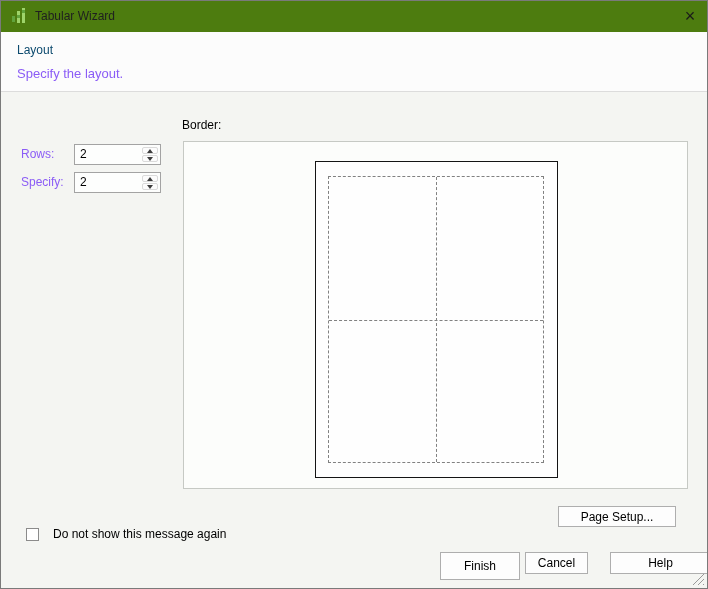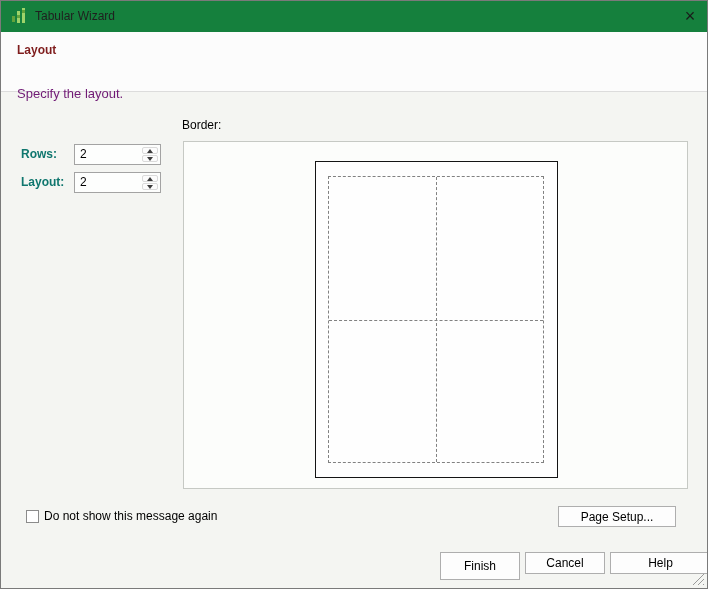--- a/index.html
+++ b/index.html
@@ -4,60 +4,60 @@
 <style>
   html,body{margin:0;padding:0;background:#cfcfcf;}
   *{box-sizing:border-box;}
   .dialog{
     position:relative;width:708px;height:589px;
     background:#f4f5f2;border:1px solid #7a7a7a;
     font-family:"Liberation Sans",sans-serif;font-size:12px;color:#1a1a1a;
     overflow:hidden;
   }
   
-  .titlebar{position:absolute;top:0;left:0;right:0;height:36px;background:#15803d;border-bottom:1px solid #e2e2e2;}
+  .titlebar{position:absolute;top:0;left:0;right:0;height:36px;background:#4d7c0f;border-bottom:1px solid #e2e2e2;}
   .app-icon{position:absolute;left:9px;top:6px;width:18px;height:18px;}
   .title-text{position:absolute;left:34px;top:0;line-height:30px;color:#1f1f1f;}
   .close-btn{position:absolute;right:0;top:0;width:34px;height:30px;border:none;background:transparent;
     font-size:18px;line-height:28px;color:#1a1a1a;cursor:default;font-family:inherit;padding:0;}
   
   .header{position:absolute;top:31px;left:0;right:0;height:60px;background:#fcfcfc;border-bottom:1px solid #dcdcdc;}
-  .header-title{position:absolute;left:16px;top:11px;font-weight:bold;color:#7f1d1d;}
-  .header-subtitle{position:absolute;left:16px;top:34px;font-size:13px;color:#701a75;margin-top:20px;}
+  .header-title{position:absolute;left:16px;top:11px;font-weight:normal;color:#0c4a6e;}
+  .header-subtitle{position:absolute;left:16px;top:34px;font-size:13px;color:#8b5cf6;}
   
   .form-row{position:absolute;left:20px;height:21px;display:flex;align-items:center;}
-  .flabel{display:inline-block;width:53px;line-height:21px;color:#0f766e;font-weight:bold;}
+  .flabel{display:inline-block;width:53px;line-height:21px;color:#8b5cf6;}
   .field{position:relative;width:87px;height:21px;background:#fdfefd;border:1px solid #a3a3a3;}
   .fval{position:absolute;left:5px;top:0;line-height:19px;color:#000;}
   .spin{position:absolute;right:2px;top:2px;width:16px;height:15px;display:flex;flex-direction:column;gap:1px;}
   .spinbtn{flex:1;border:1px solid #dadada;background:#fcfcfc;border-radius:2px;
     display:flex;align-items:center;justify-content:center;padding:0;}
   .tri{display:block;width:0;height:0;}
   .tri.up{border-left:3px solid transparent;border-right:3px solid transparent;border-bottom:4px solid #3d3d3d;}
   .tri.down{border-left:3px solid transparent;border-right:3px solid transparent;border-top:4px solid #3d3d3d;}
   .tri.up.disabled{border-bottom-color:#c9c9c9;}
   .tri.down.disabled{border-top-color:#c9c9c9;}
   
   .preview-label{position:absolute;left:181px;top:117px;color:#000;}
   .preview-panel{position:absolute;left:182px;top:140px;width:505px;height:348px;
     background:#fcfdfb;border:1px solid #c6c9c4;}
   .page{position:absolute;left:131px;top:19px;width:243px;height:317px;background:#fefefe;border:1px solid #141414;}
   .grid{position:absolute;left:12px;top:14px;width:216px;height:287px;border:1px dashed #818181;}
   .grid-line{position:absolute;}
   .grid-line.v{top:0;bottom:0;width:0;border-left:1px dashed #818181;}
   .grid-line.h{left:0;right:0;height:0;border-top:1px dashed #818181;}
   
-  .checkbox-row{position:absolute;left:25px;top:508px;height:15px;display:flex;align-items:center;gap:5px;}
+  .checkbox-row{position:absolute;left:25px;top:526px;height:15px;display:flex;align-items:center;gap:14px;}
   .checkbox{width:13px;height:13px;background:#ffffff;border:1px solid #8b8b8b;display:inline-block;}
   .checkbox-label{line-height:15px;color:#000;}
   .btn{position:absolute;background:#fdfdfd;border:1px solid #aeaeae;color:#000;
     font-family:inherit;font-size:12px;text-align:center;padding:0;cursor:default;}
   .btn-pagesetup{left:557px;top:505px;width:118px;height:21px;}
   .btn-finish{left:439px;top:551px;width:80px;height:28px;}
-  .btn-cancel{left:524px;top:551px;width:80px;height:22px;}
+  .btn-cancel{left:524px;top:551px;width:63px;height:22px;}
   .btn-help{left:609px;top:551px;width:101px;height:22px;}
   .resize-grip{position:absolute;right:2px;bottom:2px;width:13px;height:13px;}
 </style>
 </head>
 <body>
 
 <div class="dialog">
 
   <div class="titlebar">
     <svg class="app-icon" viewBox="0 0 18 18">
@@ -85,21 +85,21 @@
             <i class="tri up"></i>
           </button>
         <button class="spinbtn">
             <i class="tri down"></i>
           </button>
       </span>
     </div>
   </div>
 
   <div class="form-row" style="top:171px">
-    <label class="flabel">Layout:</label>
+    <label class="flabel">Specify:</label>
     <div class="field">
       <span class="fval">2</span>
       <span class="spin">
         <button class="spinbtn">
             <i class="tri up"></i>
           </button>
         <button class="spinbtn">
             <i class="tri down"></i>
           </button>
       </span>

